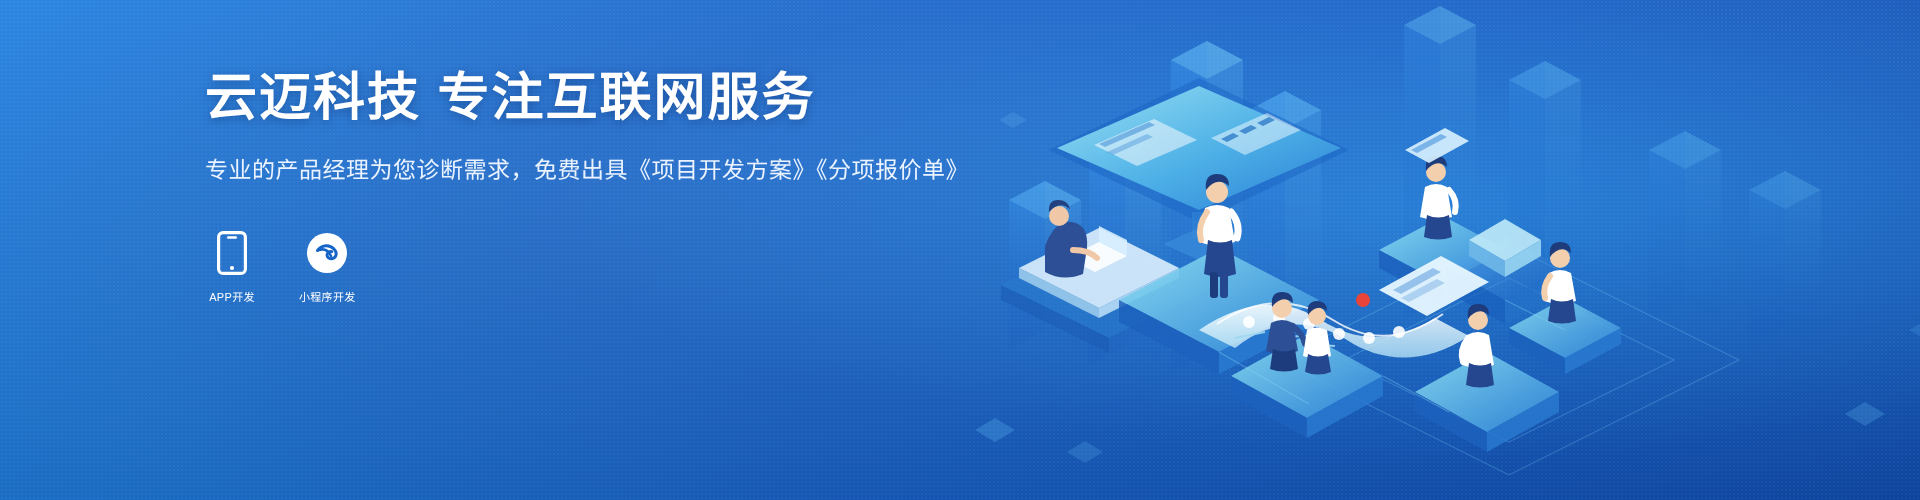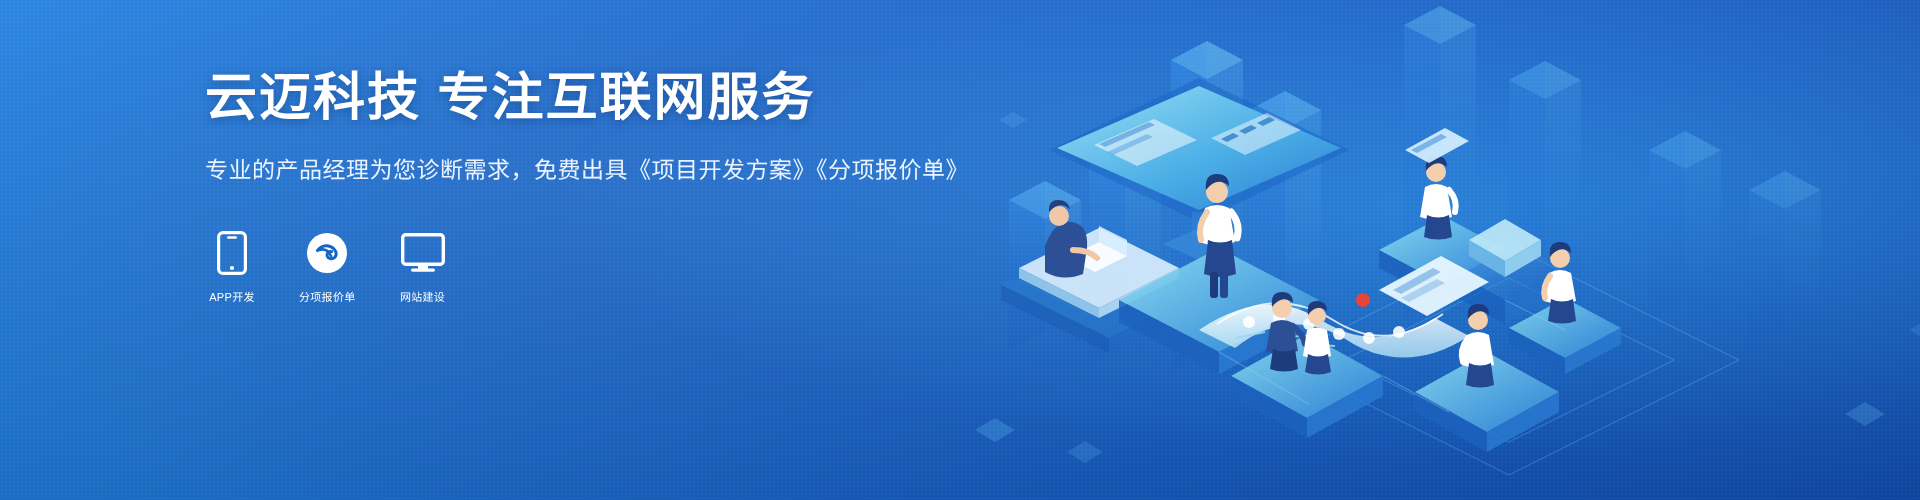--- a/index.html
+++ b/index.html
@@ -359,30 +359,20 @@
     </div>
 
     <div class="svc">
       <span class="glyph">
         <svg width="42" height="42" viewBox="0 0 42 42" xmlns="http://www.w3.org/2000/svg">
           <circle cx="21" cy="21" r="20" fill="#ffffff"></circle>
           <path d="M11.5 18.5 c5 -6 12 -6 16.5 -1.5 c3.5 3.5 2.5 8.5 -1.5 9.5 c-3.5 .9 -6.2 -1.6 -5.2 -4.6 c.6 -1.9 2.6 -3 4.4 -2.2" stroke="#1565c8" stroke-width="3" fill="none" stroke-linecap="round"></path>
           <path d="M13 18 c6 -2 10 2 12 6" stroke="#1565c8" stroke-width="2.6" fill="none" stroke-linecap="round"></path>
         </svg>
       </span>
-      <span class="cap">分项报价单</span>
+      <span class="cap">小程序开发</span>
     </div>
 
 
-    <div class="svc">
-      <span class="glyph">
-        <svg width="44" height="40" viewBox="0 0 44 40" xmlns="http://www.w3.org/2000/svg">
-          <rect x="1.7" y="1.7" width="40.6" height="29.6" rx="3" stroke="#ffffff" stroke-width="3.4" fill="none"></rect>
-          <rect x="17" y="31" width="10" height="5" fill="#ffffff"></rect>
-          <rect x="10" y="35.5" width="24" height="3.2" rx="1.6" fill="#ffffff"></rect>
-        </svg>
-      </span>
-      <span class="cap">网站建设</span>
-    </div>
 
 
   </div>
 </div>
 
 </body></html>

